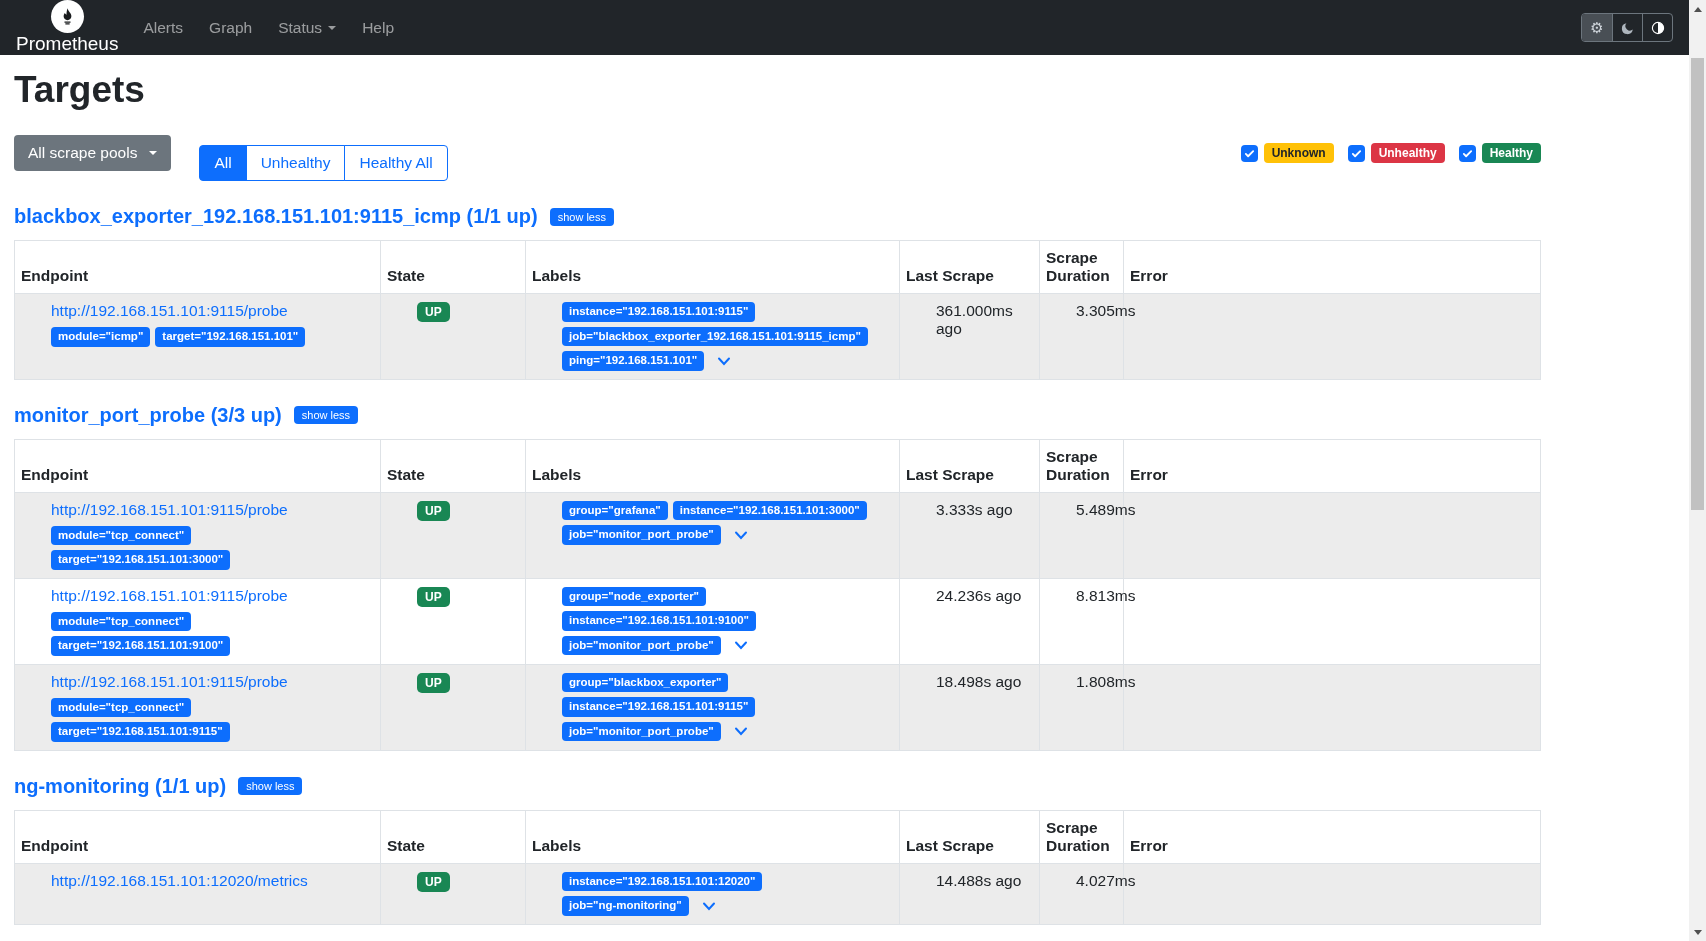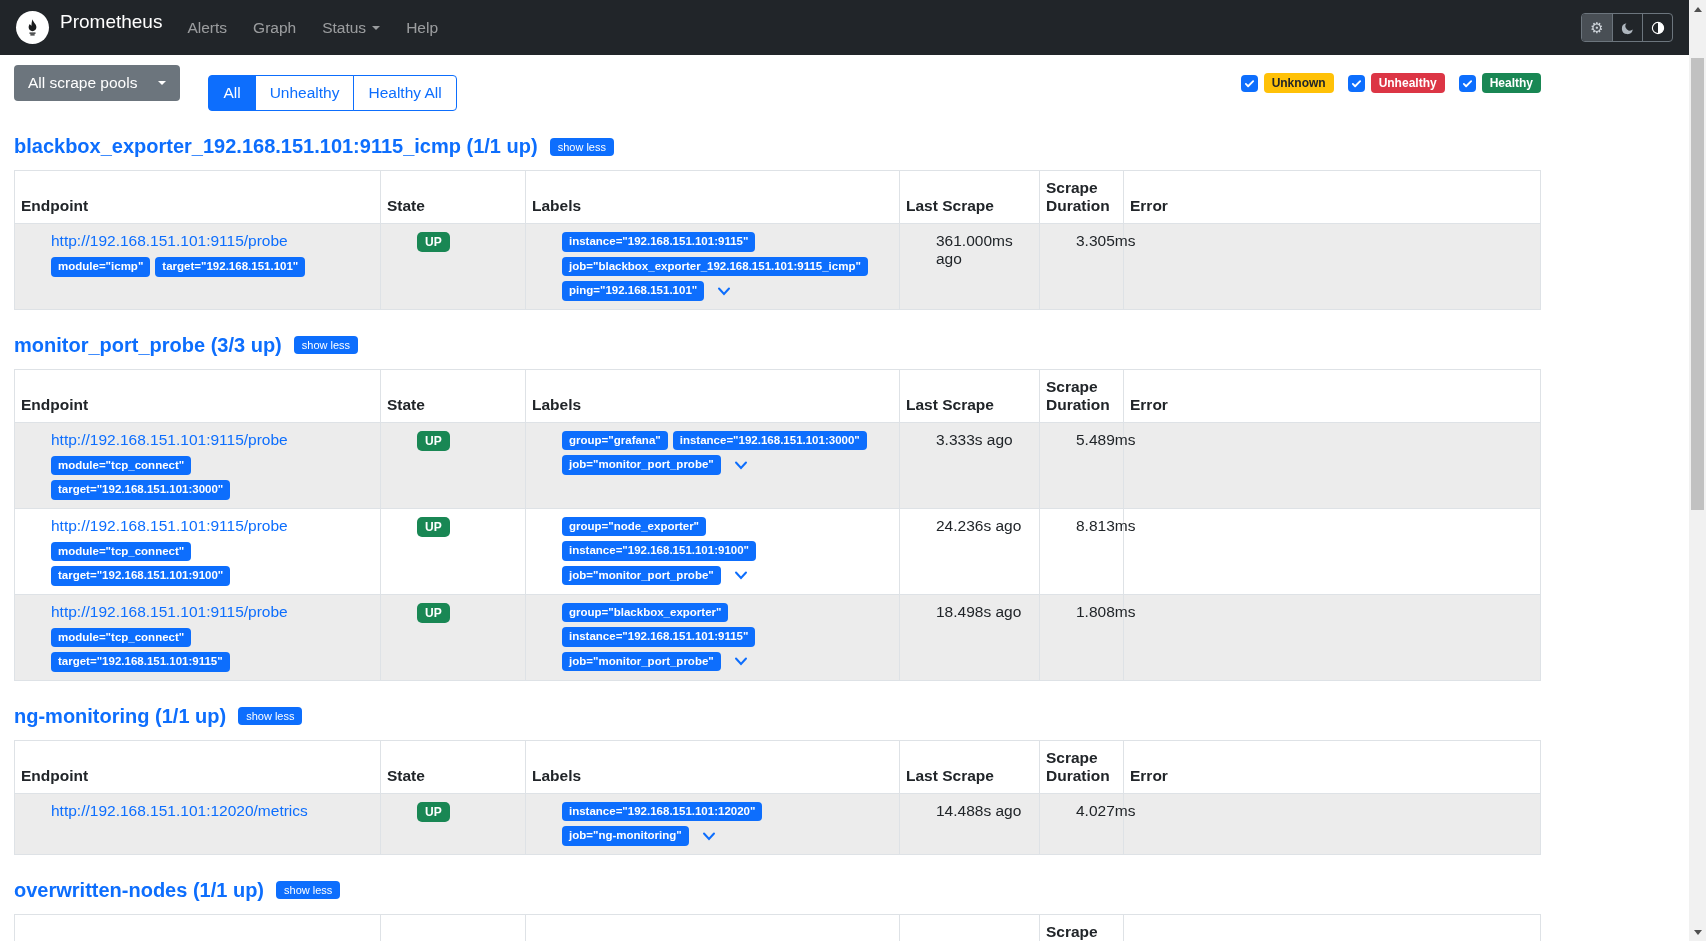--- a/index.html
+++ b/index.html
@@ -7,41 +7,41 @@
   body {
     width:1706px; height:941px; overflow:hidden; position:relative;
     background:#fff; color:#212529;
     font-family:"Liberation Sans", sans-serif; font-size:15.5px;
   }
   
   .navbar {
     width:1689px; height:55px; background:#212529;
     display:flex; align-items:center; padding:0 16px;
   }
-  .brand { display:flex; gap:11px; color:#fff; font-size:19px; cursor:pointer; }
+  .brand { display:flex; align-items:center; color:#fff; font-size:19px; cursor:pointer;flex-direction:column; }
   .logo-circle { width:33px; height:33px; background:#fff; border-radius:50%;
     display:flex; align-items:center; justify-content:center; }
   .nav-links { display:flex; margin-left:12px; align-items:center; }
   .nav-link { color:rgba(255,255,255,.55); font-size:15.5px; padding:8px 13px;
     cursor:pointer; display:flex; align-items:center; gap:6px; }
   .caret-down { width:0; height:0; border:4px solid transparent; border-top-color:currentColor;
     display:inline-block; transform:translateY(2px); }
   .nav-icons { margin-left:auto; display:flex; border:1px solid #6c757d; border-radius:4px; overflow:hidden; }
   .nav-icon-btn { width:30px; height:27px; display:flex; align-items:center; justify-content:center;
     background:transparent; border:none; cursor:pointer; color:#ced4da;
     font-family:"DejaVu Sans", sans-serif; font-size:15px; padding:0; }
   .nav-icon-btn + .nav-icon-btn { border-left:1px solid #6c757d; }
   .nav-icon-btn.seg-light { background:#494f55; }
   
   .main { width:1527px; margin-left:14px; }
   .page-title { font-size:37px; font-weight:700; margin:14px 0 14px; }
   
   .toolbar { display:flex; align-items:center; }
   .btn-pools { background:#6c757d; color:#fff; border:none; border-radius:4px;
-    font-size:15.5px; padding:9px 14px; display:flex; align-items:center; gap:21px;
+    font-size:15.5px; padding:9px 14px; display:flex; align-items:center; gap:12px;
     cursor:pointer; font-family:inherit; margin-right:28px; }
   .btn-group { display:flex;margin-top:20px; }
   .btn-group .btn { font-size:15.5px; font-family:inherit; padding:8px 14px;
     border:1px solid #0d6efd; background:#fff; color:#0d6efd; cursor:pointer; margin-left:-1px; }
   .btn-group .btn:first-child { border-radius:4px 0 0 4px; margin-left:0; }
   .btn-group .btn:last-child { border-radius:0 4px 4px 0; }
   .btn-group .btn.active { background:#0d6efd; color:#fff; }
   .search-group { display:flex; align-items:center; margin-left:20px; }
   .search-addon { width:41px; height:40px; border:1px solid #ced4da; border-radius:4px 0 0 4px;
     background:#fff; display:flex; align-items:center; justify-content:center; }
@@ -123,20 +123,21 @@
     <button class="nav-icon-btn">
       <svg width="14" height="14" viewBox="0 0 16 16">
           <circle cx="8" cy="8" r="6.4" fill="none" stroke="#fff" stroke-width="1.3"></circle>
           <path d="M8 1.6v12.8A6.4 6.4 0 0 0 8 1.6z" fill="#fff"></path>
         </svg>
     </button>
   </div>
 </nav>
 
 <div class="main">
+  <h1 class="page-title">Targets</h1>
 
   <div class="toolbar">
     <button class="btn-pools">
       <span>All scrape pools</span>
       <span class="caret-down"></span>
     </button>
     <div class="btn-group">
       <button class="btn active">All</button>
       <button class="btn">Unhealthy</button>
       <button class="btn">Healthy All</button>

